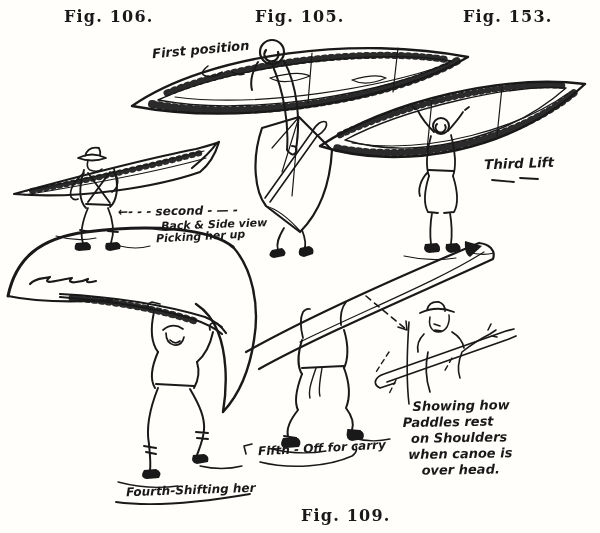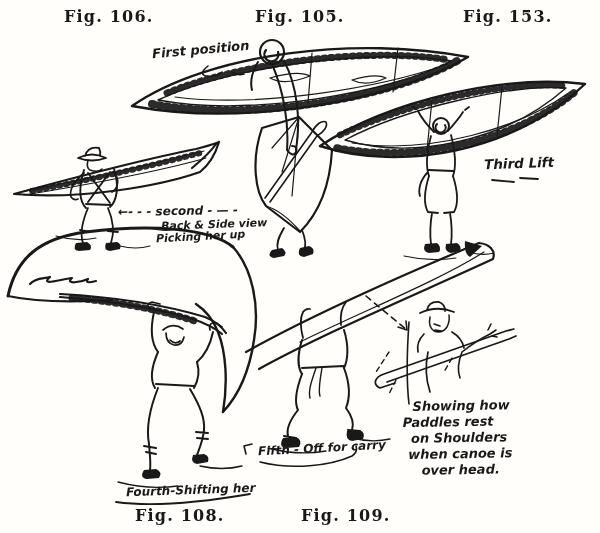--- a/index.html
+++ b/index.html
@@ -131,21 +131,20 @@
       <path stroke-width="1.6" d="M208,66 q-10,8 -2,10 q10,2 16,-4 M232,72 q6,4 12,2"></path>
       <path stroke-width="1.8" d="M492,180 l22,2 M520,178 l18,1"></path>
       <path stroke-width="1.8" d="M116,502 C160,508 215,500 250,494"></path>
       <path stroke-width="1.6" d="M252,444 l-8,2 l2,8 M260,462 C292,470 330,466 352,456 q6,-4 4,-10"></path>
     </g>
   </svg>
 
   <div class="caption" id="cap-106">Fig. 106.</div>
   <div class="caption" id="cap-105">Fig. 105.</div>
   <div class="caption" id="cap-107">Fig. 153.</div>
-  <div class="caption" id="cap-108">Fig. 108.</div>
   <div class="caption" id="cap-109">Fig. 109.</div>
 
   <div class="hand" id="ann-first">First position</div>
   <div class="hand" id="ann-second">←- - - second - — -</div>
   <div class="hand hand-sm" id="ann-second2">Back &amp; Side view</div>
   <div class="hand hand-sm" id="ann-second3">Picking her up</div>
   <div class="hand" id="ann-third">Third Lift</div>
   <div class="hand" id="ann-fourth">Fourth-Shifting her</div>
   <div class="hand" id="ann-fifth">Fifth - Off for carry</div>
 

